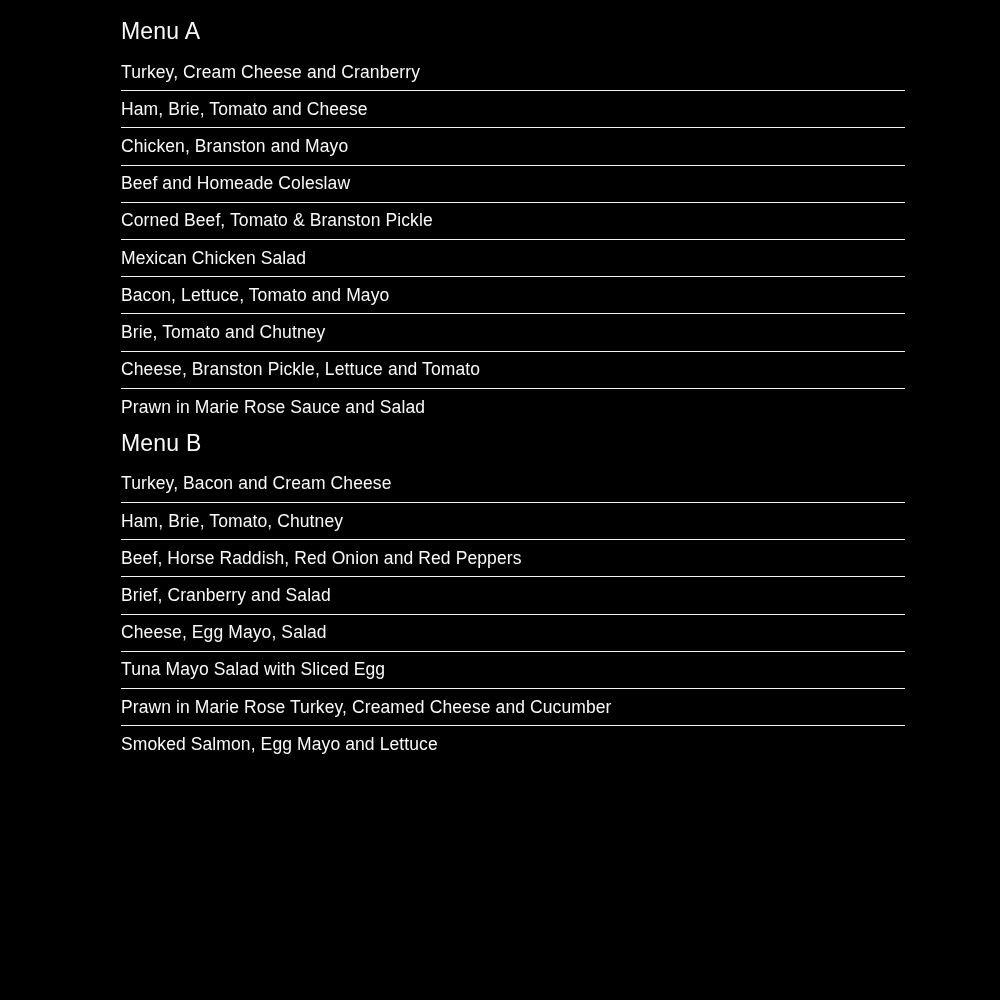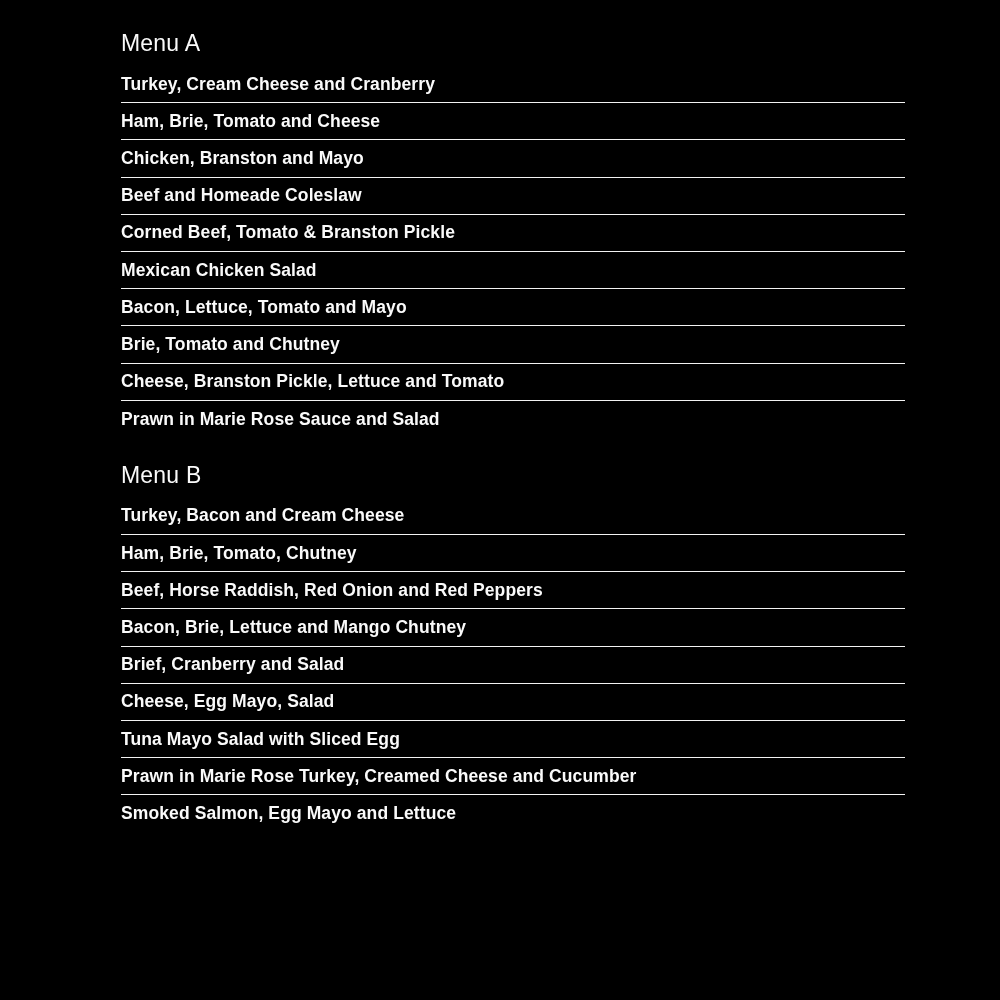--- a/index.html
+++ b/index.html
@@ -8,42 +8,42 @@
     background: #000000;
     width: 1000px;
     height: 1000px;
     overflow: hidden;
     font-family: "Liberation Sans", sans-serif;
   }
   .page {
     box-sizing: border-box;
     width: 1000px;
     height: 1000px;
-    padding: 29px 95px 0 121px;
+    padding: 17px 95px 0 121px;
     color: #fafafa;
   }
   .section { margin: 0; }
-  .section + .section { margin-top: 23px; }
+  .section + .section { margin-top: 3px; }
   .section-title {
     margin: 0 0 9px 0;
     font-size: 23px;
     font-weight: 400;
     line-height: 28px;
     letter-spacing: 0.2px;
     color: #fafafa;
   }
   .menu-list { margin: 0; padding: 0; }
   .menu-item {
     box-sizing: border-box;
     height: 37.2px;
     display: flex;
     align-items: center;
     border-bottom: 1.5px solid #f2f2f2;
     font-size: 17.5px;
-    font-weight: 700;
+    font-weight: 400;
     letter-spacing: 0.1px;
     color: #fafafa;
     white-space: nowrap;
   }
   .menu-item:last-child { border-bottom: none; }
 </style>
 </head>
 <body>
 
 <main class="page">
@@ -90,23 +90,20 @@
         <div class="menu-item">
           <span>Turkey, Bacon and Cream Cheese</span>
         </div>
         <div class="menu-item">
           <span>Ham, Brie, Tomato, Chutney</span>
         </div>
         <div class="menu-item">
           <span>Beef, Horse Raddish, Red Onion and Red Peppers</span>
         </div>
         <div class="menu-item">
-          <span>Bacon, Brie, Lettuce and Mango Chutney</span>
-        </div>
-        <div class="menu-item">
           <span>Brief, Cranberry and Salad</span>
         </div>
         <div class="menu-item">
           <span>Cheese, Egg Mayo, Salad</span>
         </div>
         <div class="menu-item">
           <span>Tuna Mayo Salad with Sliced Egg</span>
         </div>
         <div class="menu-item">
           <span>Prawn in Marie Rose Turkey, Creamed Cheese and Cucumber</span>

